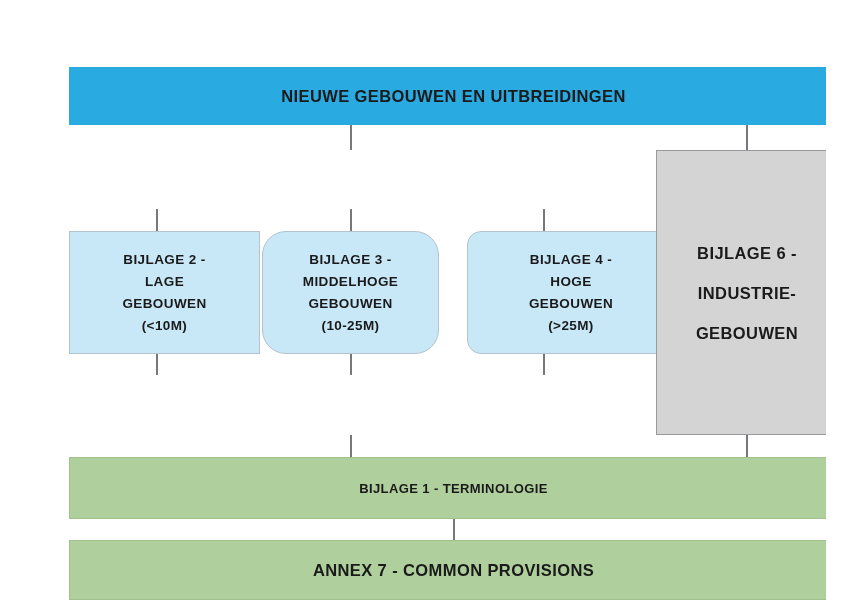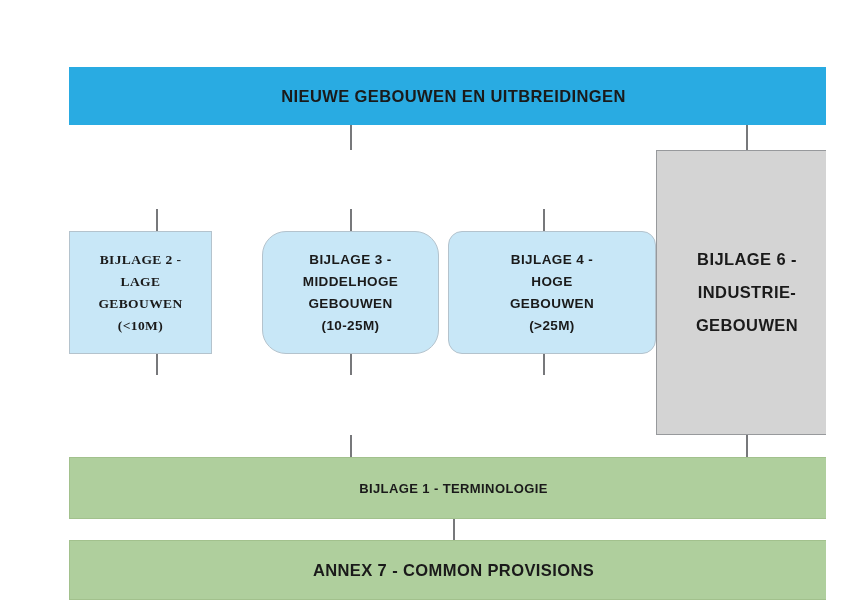--- a/index.html
+++ b/index.html
@@ -46,35 +46,35 @@
     border: 1px solid var(--light-blue-border);
     font-size: 16.5px;
   }
   .box-small {
     top: 199px; height: 123px;
     background: var(--light-blue);
     border: 1px solid var(--light-blue-border);
     font-size: 13.5px;
     line-height: 22px;
   }
-  .box-b2 { left: 37px;  width: 143px; font-family: Liberation Serif, serif; }
+  .box-b2 { left: 37px;  width: 191px; }
   .box-b3 { left: 230px; width: 177px; border-radius: 24px; }
-  .box-b4 { left: 416px; width: 208px; border-radius: 14px; }
+  .box-b4 { left: 435px; width: 208px; border-radius: 14px; }
   .box-b5 {
     left: 37px; top: 343px; width: 563px; height: 60px;
     background: var(--light-blue);
     border: 1px solid var(--light-blue-border);
     font-size: 16.5px;
   }
   .box-b6 {
     left: 624px; top: 118px; width: 182px; height: 285px;
     background: var(--gray);
     border: 1px solid var(--gray-border);
     font-size: 16.5px;
-    line-height: 33px;
+    line-height: 40px;
   }
   .box-b1 {
     left: 37px; top: 425px; width: 769px; height: 62px;
     background: var(--green);
     border: 1px solid var(--green-border);
     font-size: 13px;
   }
   .box-a7 {
     left: 37px; top: 508px; width: 769px; height: 60px;
     background: var(--green);

